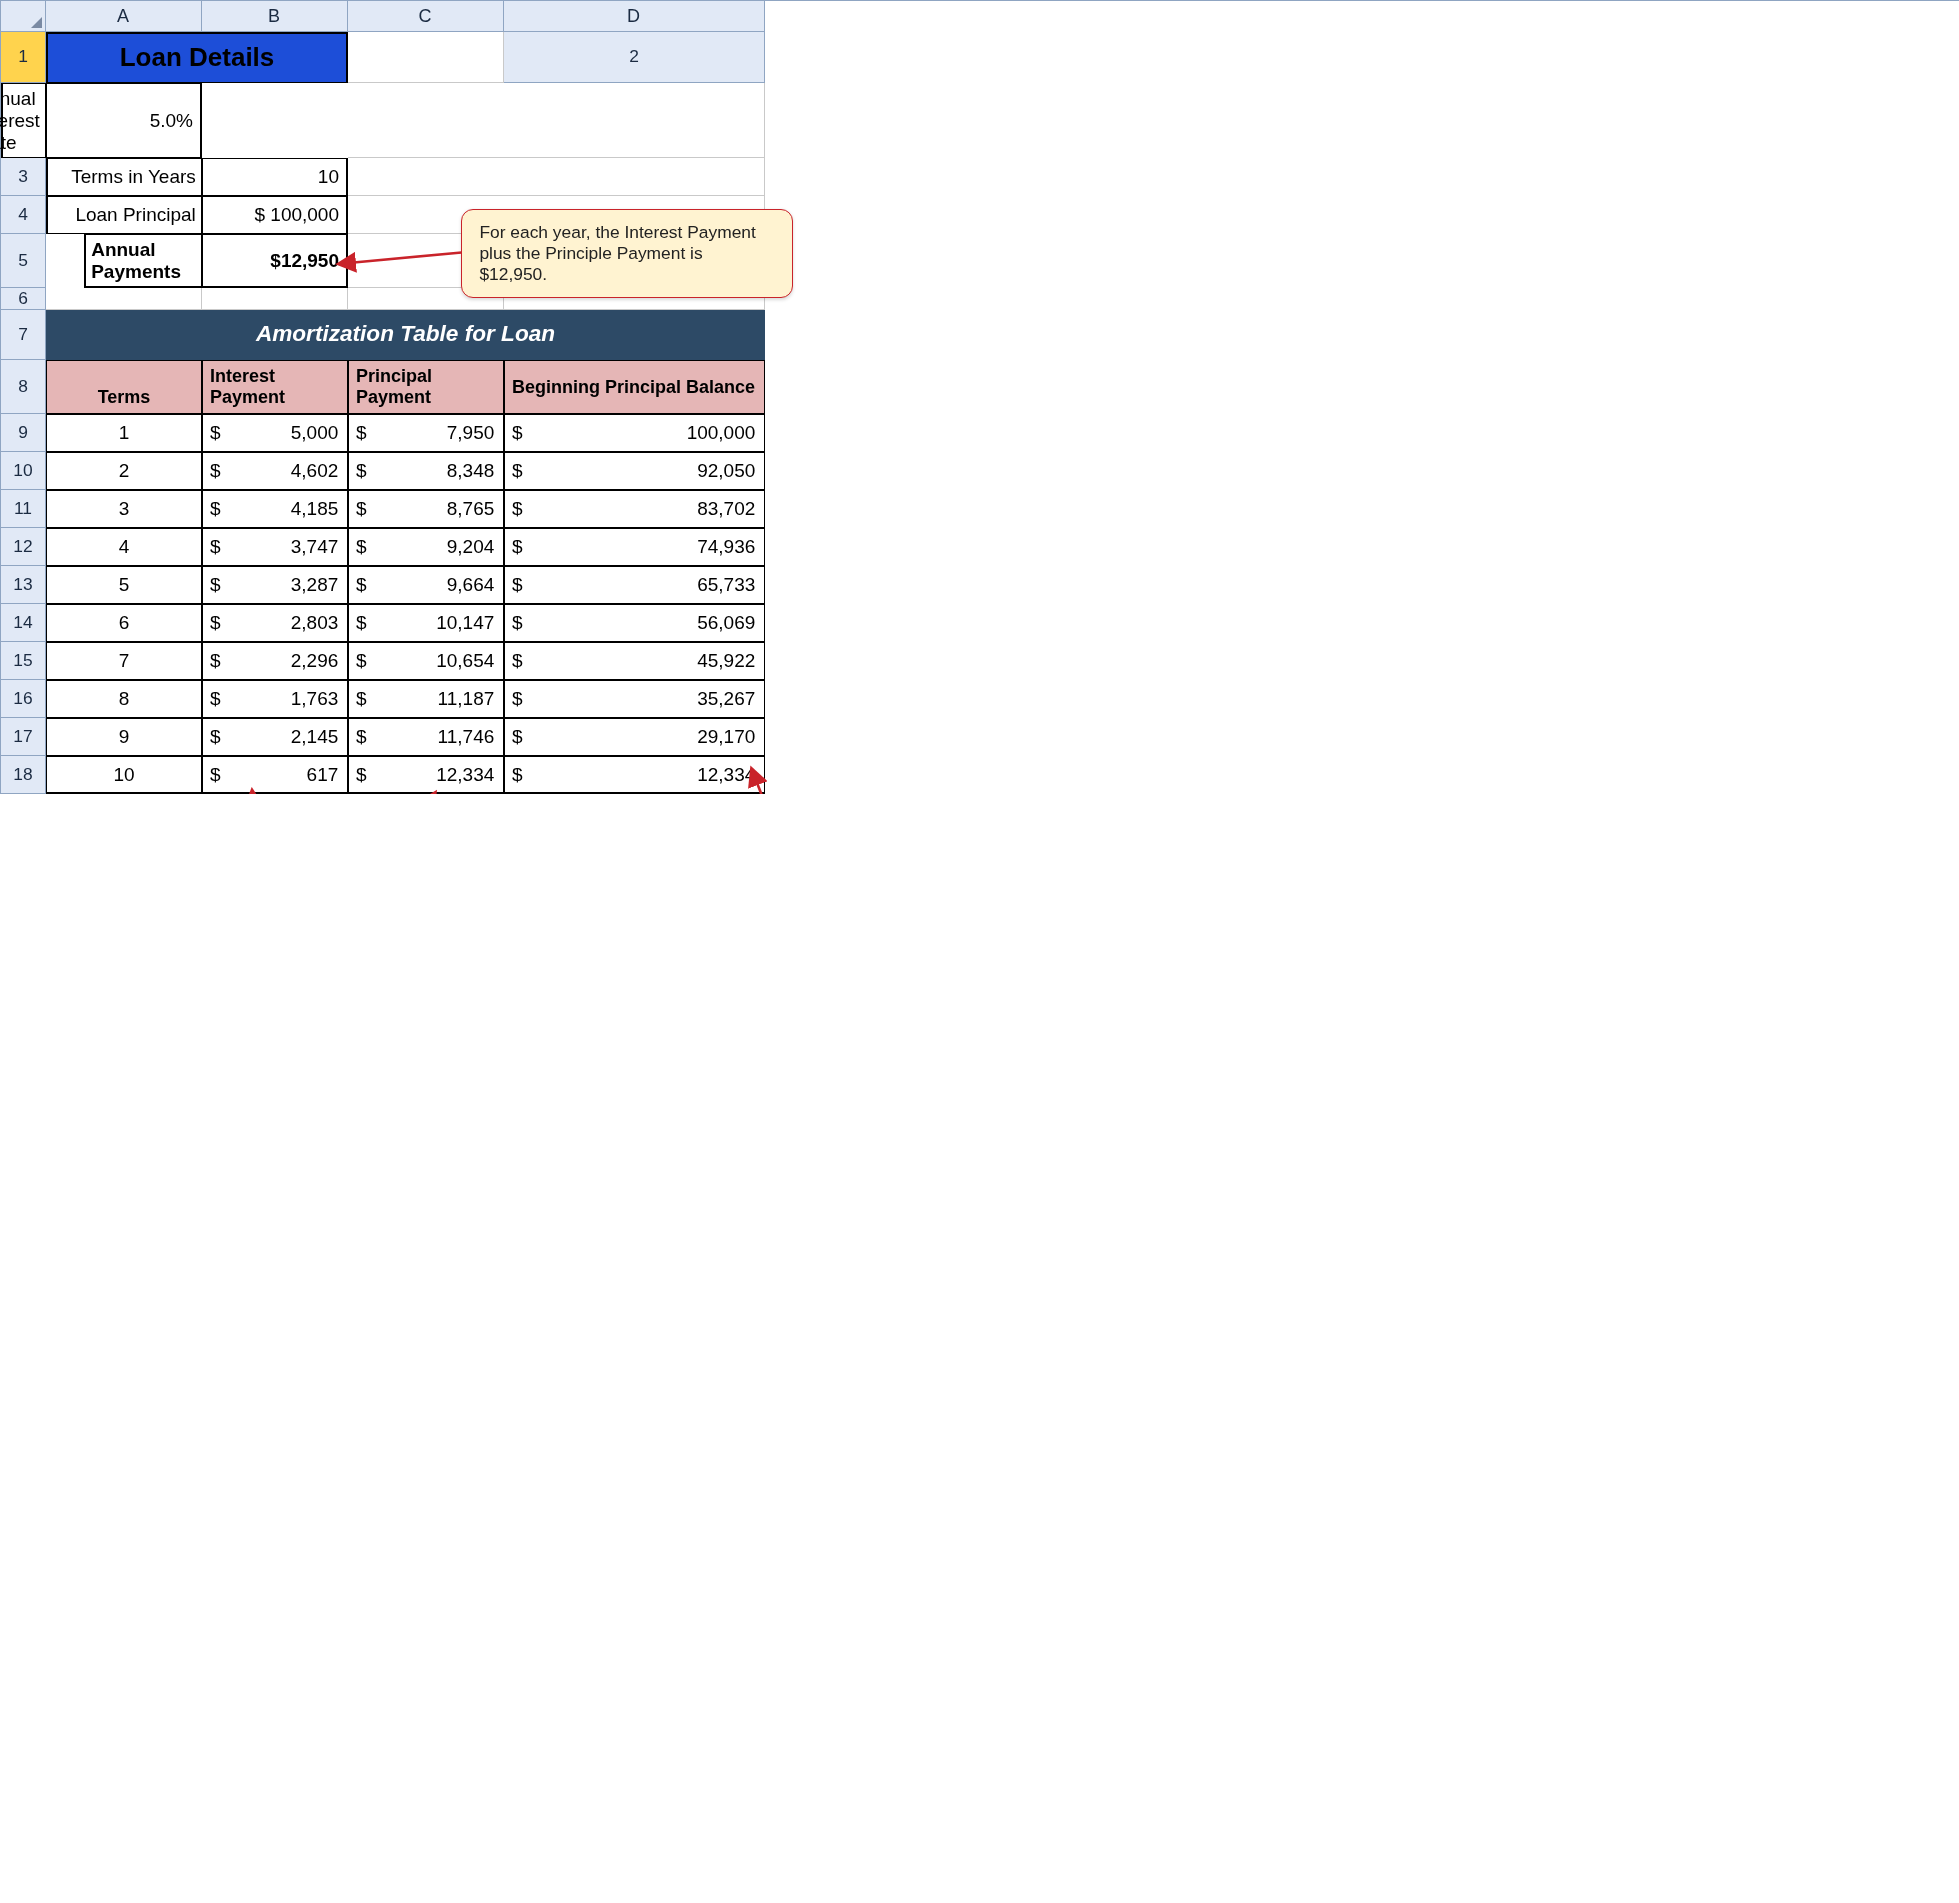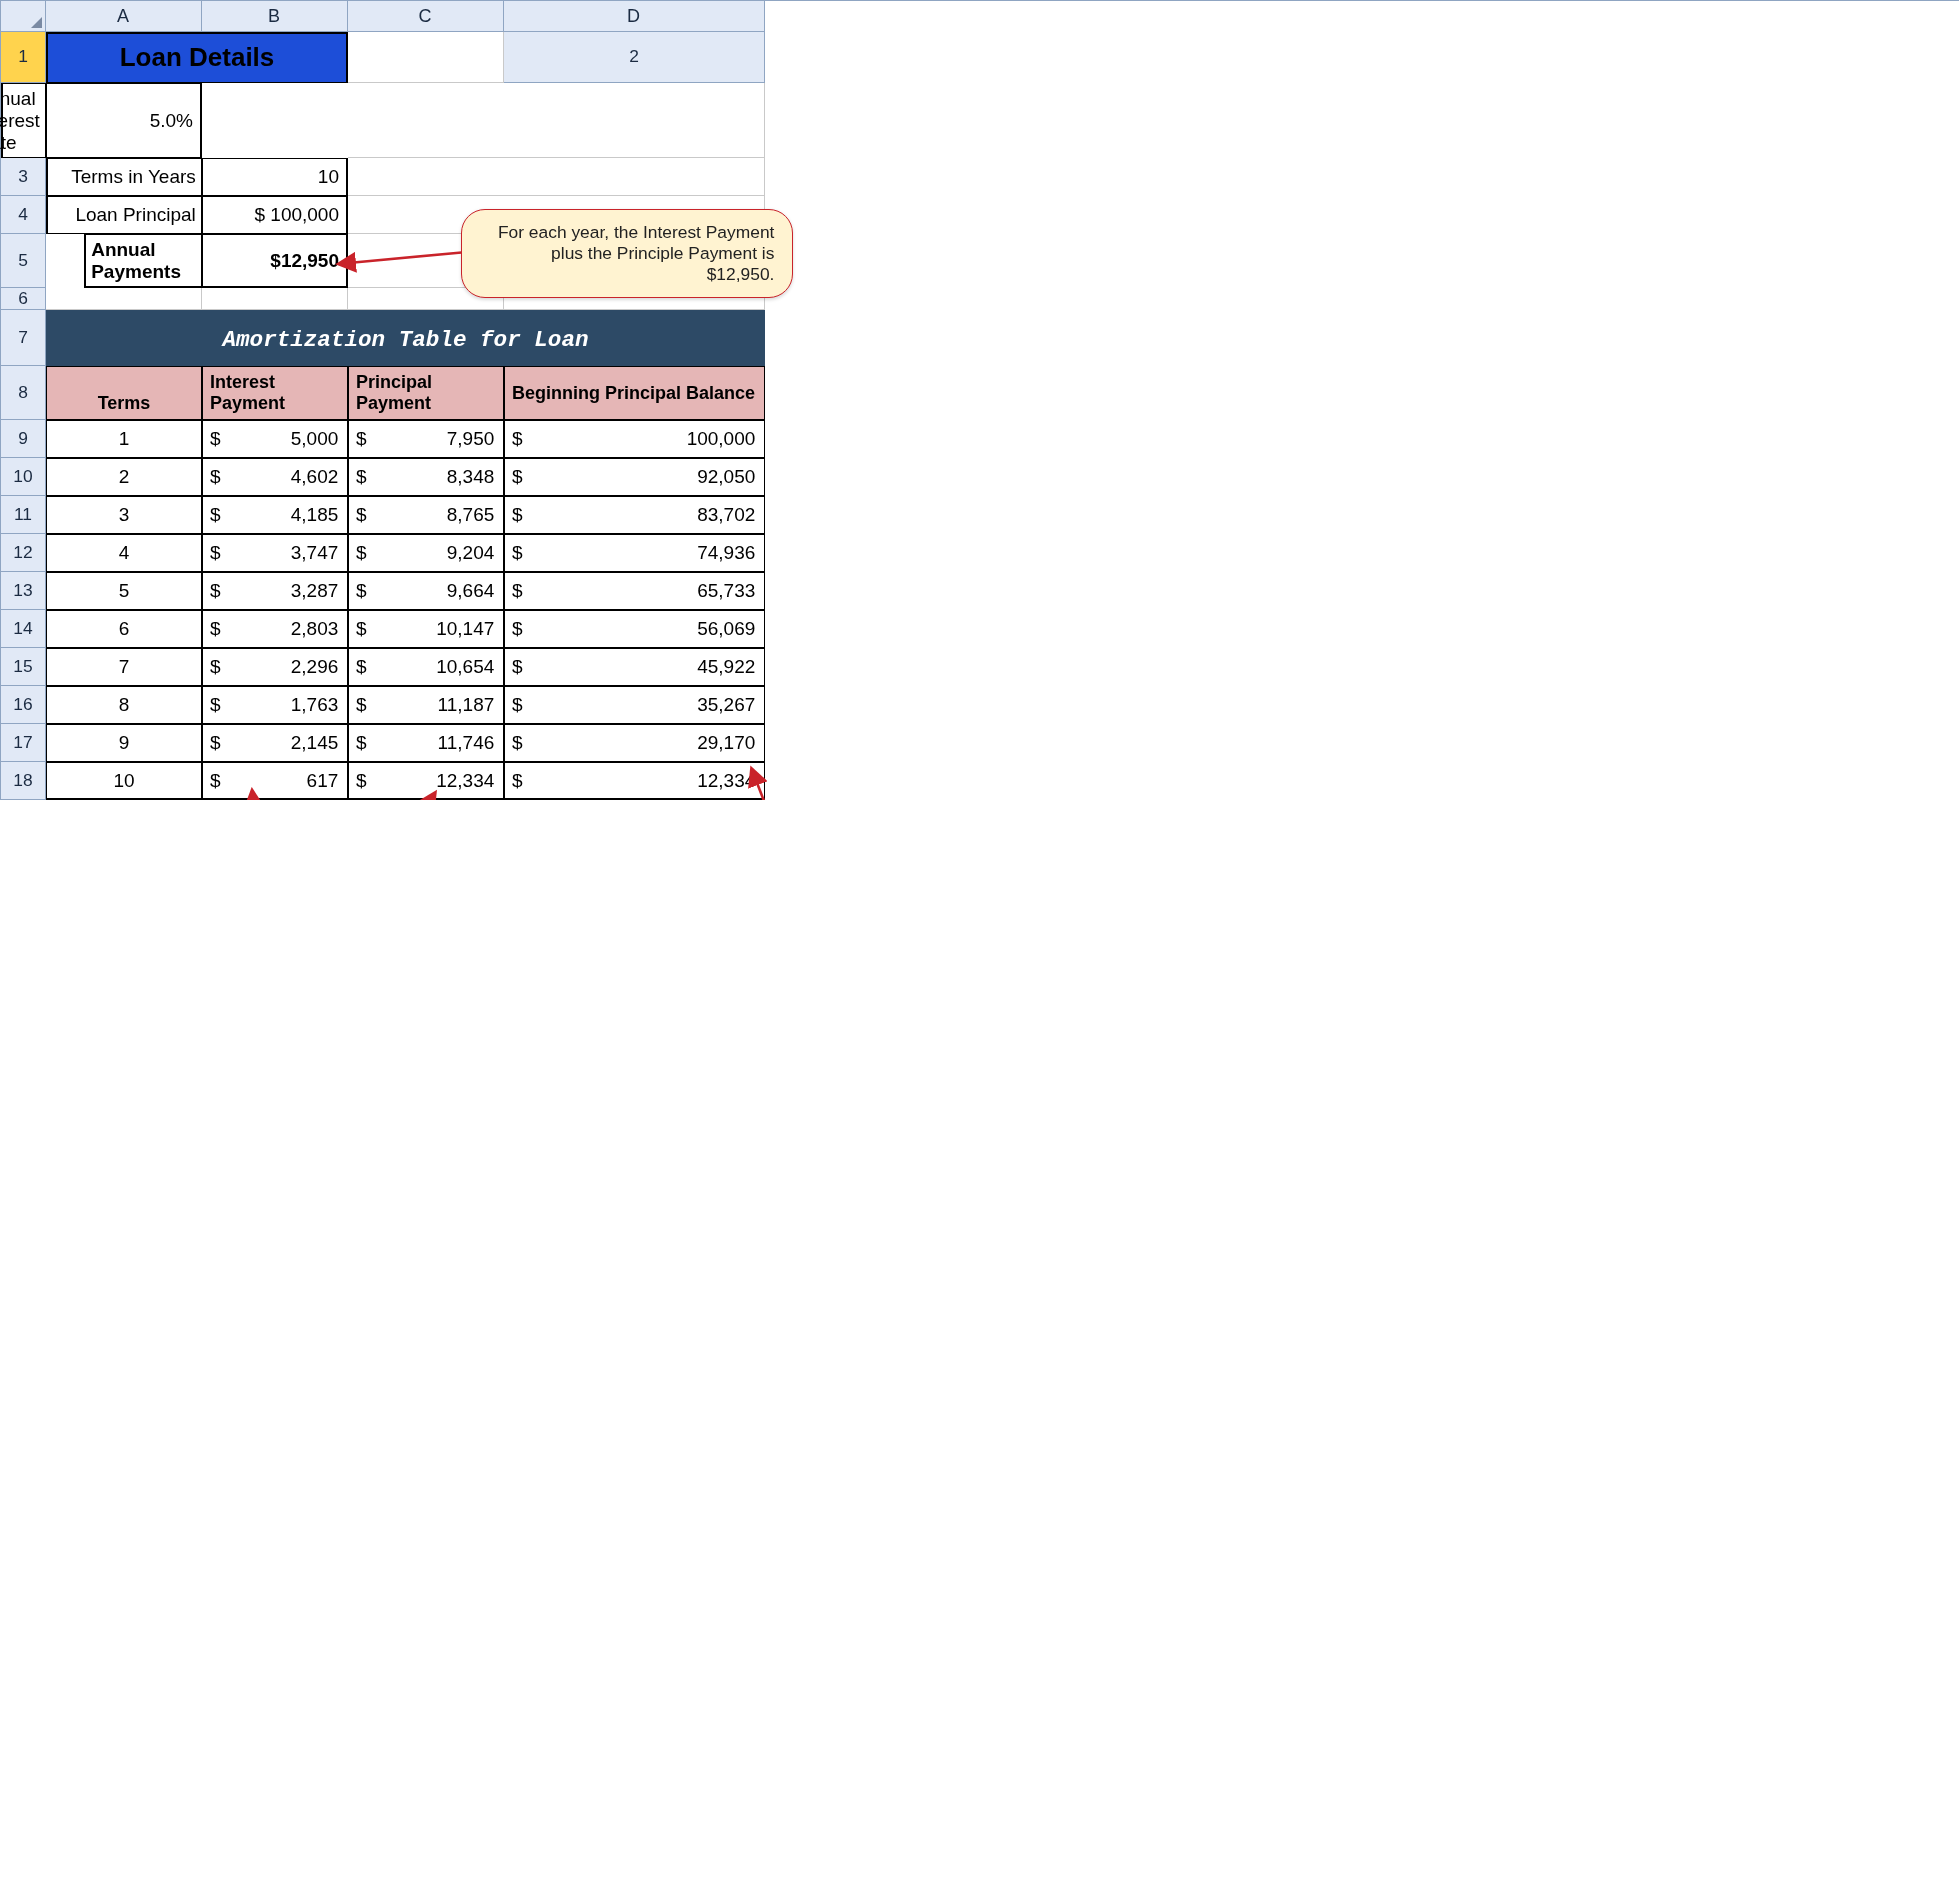--- a/index.html
+++ b/index.html
@@ -93,23 +93,22 @@
 
   
   .am-title {
     grid-column: 2 / span 4;
     background: #2d4a66;
     color: #fff;
     font-style: italic;
     font-weight: bold;
     font-size: 22.6px;
     justify-content: center;
-    padding: 16px 0 12px 0;
+    padding: 10px 0 12px 0;
     border: 0.9px solid #2d4a66;
-    font-family: Liberation Mono, monospace;
   }
   .am-head {
     background: #e5b6b6;
     font-weight: bold;
     font-size: 18px;
     border: 0.9px solid #000;
     padding: 5.2px 7px;
     white-space: normal;
   }
   .am-head.first { border-left: 1.7px solid #000; justify-content: center; align-items: flex-end; }
@@ -128,24 +127,24 @@
 
   .money-wrap { display:flex; width:100%; }
   .money-wrap .sym { padding-right:3.5px; }
   .money-wrap .num { margin-left:auto; }
 
   
   .callout {
     position: absolute;
     background: #fff3d1;
     border: 1.7px solid #c9232a;
-    border-radius: 24px;
+    border-radius: 12px;
     padding: 12px 17.4px;
     font-size: 17.4px;
-    text-align: right;
+    text-align: left;
     color: #222;
     box-shadow: 0 1.7px 3.5px rgba(0,0,0,.15);
   }
   svg.arrows {
     position: absolute;
     top: 0;
     left: 0;
     pointer-events: none;
   }
 </style>

